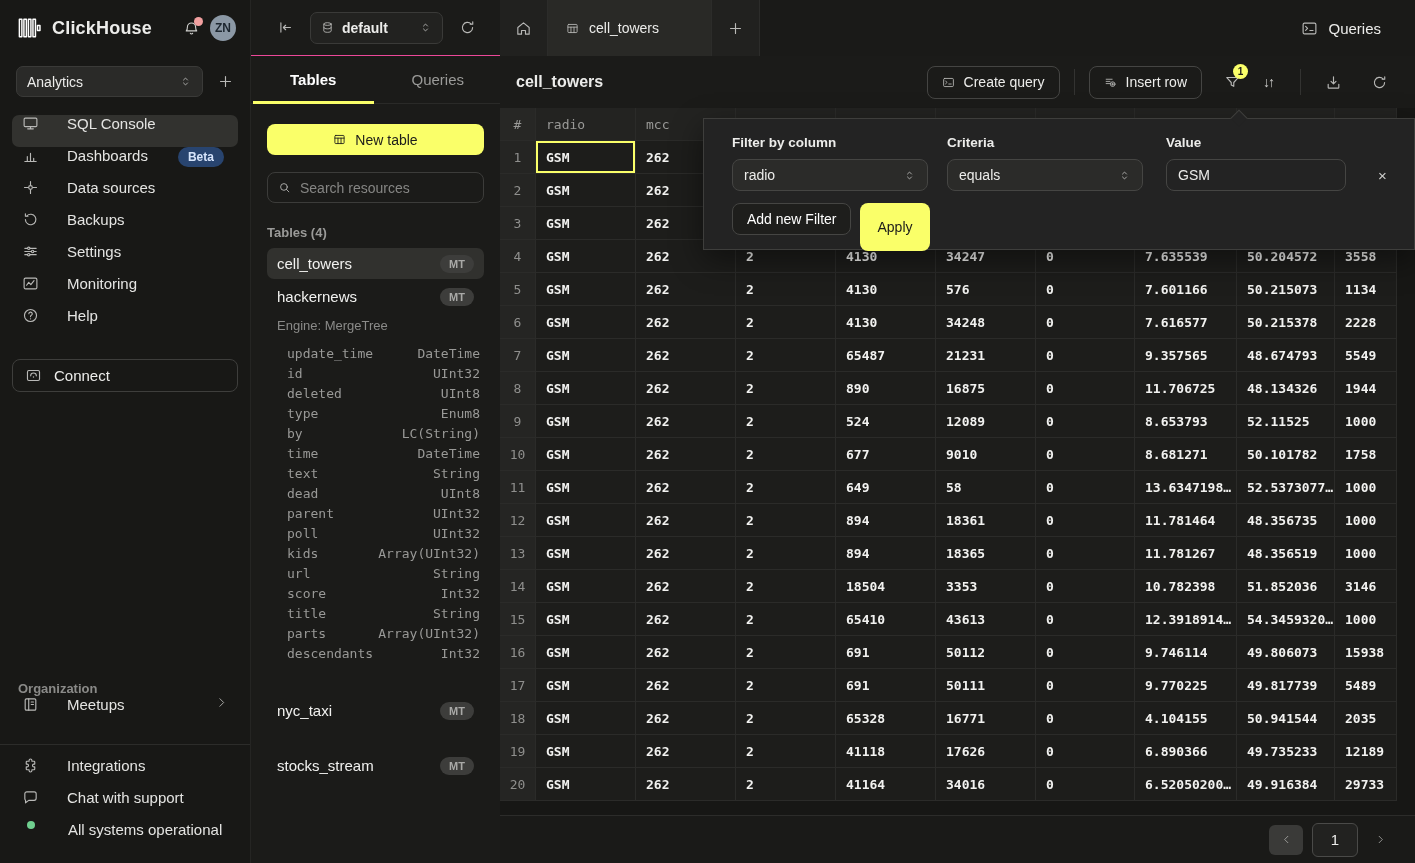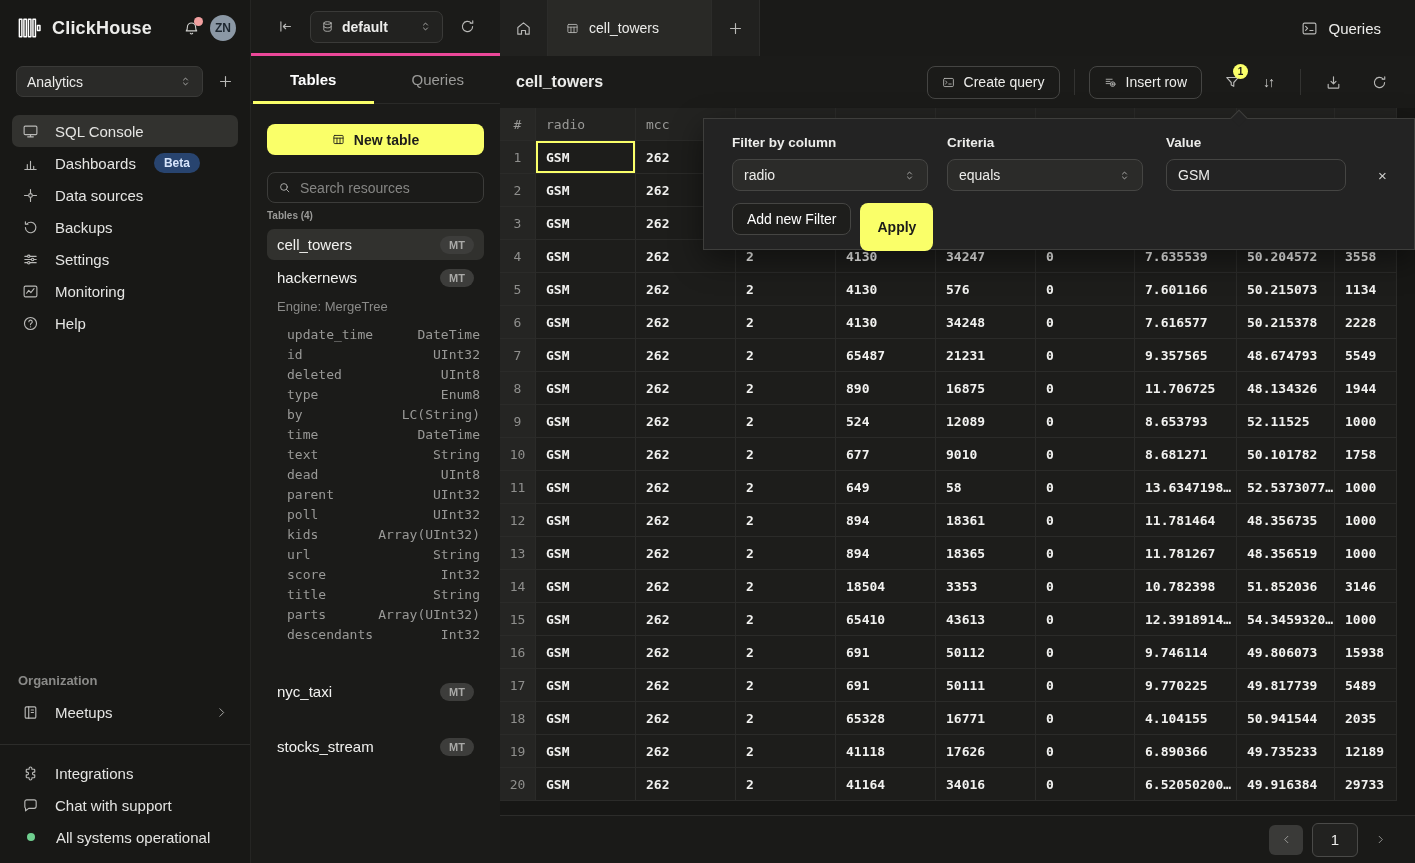--- a/index.html
+++ b/index.html
@@ -20,45 +20,45 @@
   .brand{font-size:18px;font-weight:700;letter-spacing:.2px}
   .sb-head .sp{flex:1}
   .bell{position:relative;color:#cfcfcd}
   .bell .dot{position:absolute;top:-3px;right:-3px;width:9px;height:9px;border-radius:50%;background:#f2a0a0}
   .avatar{width:26px;height:26px;border-radius:50%;background:#8b98a5;color:#1d2730;font-size:12px;font-weight:700;display:flex;align-items:center;justify-content:center}
   .ws-row{display:flex;align-items:center;gap:14px;padding:10px 16px 0}
   .select{height:31px;background:#2a2a28;border:1px solid #3a3a38;border-radius:7px;display:flex;align-items:center;padding:0 10px;gap:8px;color:#ececea;font-size:14px}
   .ws-row .select{flex:1}
   .select .sp{flex:1}
   .nav{margin:18px 12px 0;display:flex;flex-direction:column}
-  .nav-item{height:32px;display:flex;align-items:center;gap:16px;padding:0 10px;border-radius:7px;color:#e4e4e2;font-size:15px;cursor:pointer}
+  .nav-item{height:32px;display:flex;align-items:flex-start;gap:28px;padding:0 10px;border-radius:7px;color:#e4e4e2;font-size:15px;cursor:pointer}
   .nav-item.active{background:#32322f}
   .badge-beta{margin-left:2px;background:#28446f;color:#d6e4fb;font-size:12px;font-weight:700;padding:3px 10px;border-radius:999px}
   .connect{margin:20px 12px 0;height:33px;border:1px solid #3e3e3c;border-radius:8px;display:flex;align-items:center;gap:12px;padding:0 12px;font-size:15px}
   .grow{flex:1}
-  .org-label{padding:0 18px;margin-bottom:8px;color:#8a8a88;font-size:13px;font-weight:700}
+  .org-label{padding:0 18px;color:#8a8a88;font-size:13px;font-weight:700}
   .sb-div{border-top:1px solid #2c2c2a;margin-top:16px}
   .sb-foot{padding:12px 12px 10px;display:flex;flex-direction:column}
   .dot-green{width:8px;height:8px;border-radius:50%;background:#6fcf8f;margin:0 5px}
 
   
   .mpanel{position:absolute;left:250px;top:0;width:250px;height:863px;background:#1b1b19;border-left:1px solid #252523;display:flex;flex-direction:column}
-  .mp-head{height:56px;display:flex;align-items:center;padding:0 24px 0 26px;gap:16px;border-bottom:3px solid #ec4899}
+  .mp-head{height:56px;display:flex;align-items:center;padding:0 24px 0 26px;gap:16px;border-bottom:1px solid #ec4899}
   .mp-head .select{flex:1;height:32px;background:#222220}
   .mp-tabs{height:48px;display:flex;border-bottom:1px solid #2a2a28}
   .mp-tab{flex:1;display:flex;align-items:center;justify-content:center;font-size:15px;color:#9b9b99;position:relative;cursor:pointer}
   .mp-tab.active{color:#fff;font-weight:700}
   .mp-tab.active::after{content:"";position:absolute;left:2px;right:2px;bottom:-1px;height:3px;background:var(--accent,#faff69)}
   .mp-body{padding:20px 16px 0;display:flex;flex-direction:column;overflow:hidden}
-  .btn-yellow{background:#faff69;color:#1c1c1a;border:none;border-radius:8px;height:31px;display:flex;align-items:center;justify-content:center;gap:9px;font-size:14px;font-weight:700;cursor:pointer}
+  .btn-yellow{background:#faff69;color:#1c1c1a;border:none;border-radius:8px;height:31px;display:flex;align-items:center;justify-content:center;gap:9px;font-size:14px;font-weight:400;cursor:pointer}
   .btn-yellow .i{color:#1c1c1a}
   .search{margin-top:17px;height:31px;border:1px solid #3c3c3a;border-radius:8px;display:flex;align-items:center;gap:9px;padding:0 10px;color:#88888六}
   .search input{background:transparent;border:none;outline:none;color:#dcdcda;font-size:14px;width:100%}
   .search input::placeholder{color:#868684}
-  .sec-label{margin-top:7px;color:#9a9a98;font-size:10px;font-weight:700}
+  .sec-label{margin-top:22px;color:#9a9a98;font-size:13px;font-weight:700}
   .tlist{margin-top:6px;display:flex;flex-direction:column}
   .titem{height:31px;margin-top:2px;display:flex;align-items:center;padding:0 10px;border-radius:7px;font-size:15px;color:#f1f1ef;cursor:pointer}
   .titem.selected{background:#31312e}
   .titem .sp{flex:1}
   .pill{background:#3d3d3b;color:#a9a9a7;font-size:11px;font-weight:700;padding:3px 9px;border-radius:999px}
   .engine{padding:6px 10px 2px;color:#8a8a88;font-size:13px}
   .schema{padding:8px 4px 8px 20px}
   .srow{height:20px;display:flex;align-items:center;justify-content:space-between;color:#99999七;font-size:13px}
   .srow span{color:#999997}
   .titem.gap{margin-top:24px}
@@ -211,20 +211,30 @@
         <span class="i">
           <svg viewBox="0 0 24 24">
             <circle cx="12" cy="12" r="8.5"></circle>
             <path d="M9.7 9.6a2.4 2.4 0 1 1 3.5 2.1c-.8.4-1.2 1-1.2 1.9"></path>
             <circle cx="12" cy="16.7" r=".9" fill="currentColor" stroke="none"></circle>
           </svg>
         </span>
         <span>Help</span>
       </div>
     </div>
+  <div class="connect">
+    <span class="i">
+        <svg viewBox="0 0 24 24">
+          <rect x="3.5" y="5" width="17" height="14" rx="2"></rect>
+          <path d="M8 12.5a4 4 0 0 1 8 0"></path>
+          <circle cx="12" cy="14" r="1" fill="currentColor" stroke="none"></circle>
+        </svg>
+      </span>
+    <span>Connect</span>
+  </div>
   <div class="grow"></div>
   <div class="org-label">Organization</div>
   <div class="nav" style="margin-top:0">
       <div class="nav-item">
         <span class="i">
           <svg viewBox="0 0 24 24">
             <rect x="4.5" y="4" width="15" height="16" rx="1.8"></rect>
             <path d="M9.5 4v16M13 8.5h3.2M13 12h3.2"></path>
           </svg>
         </span>

